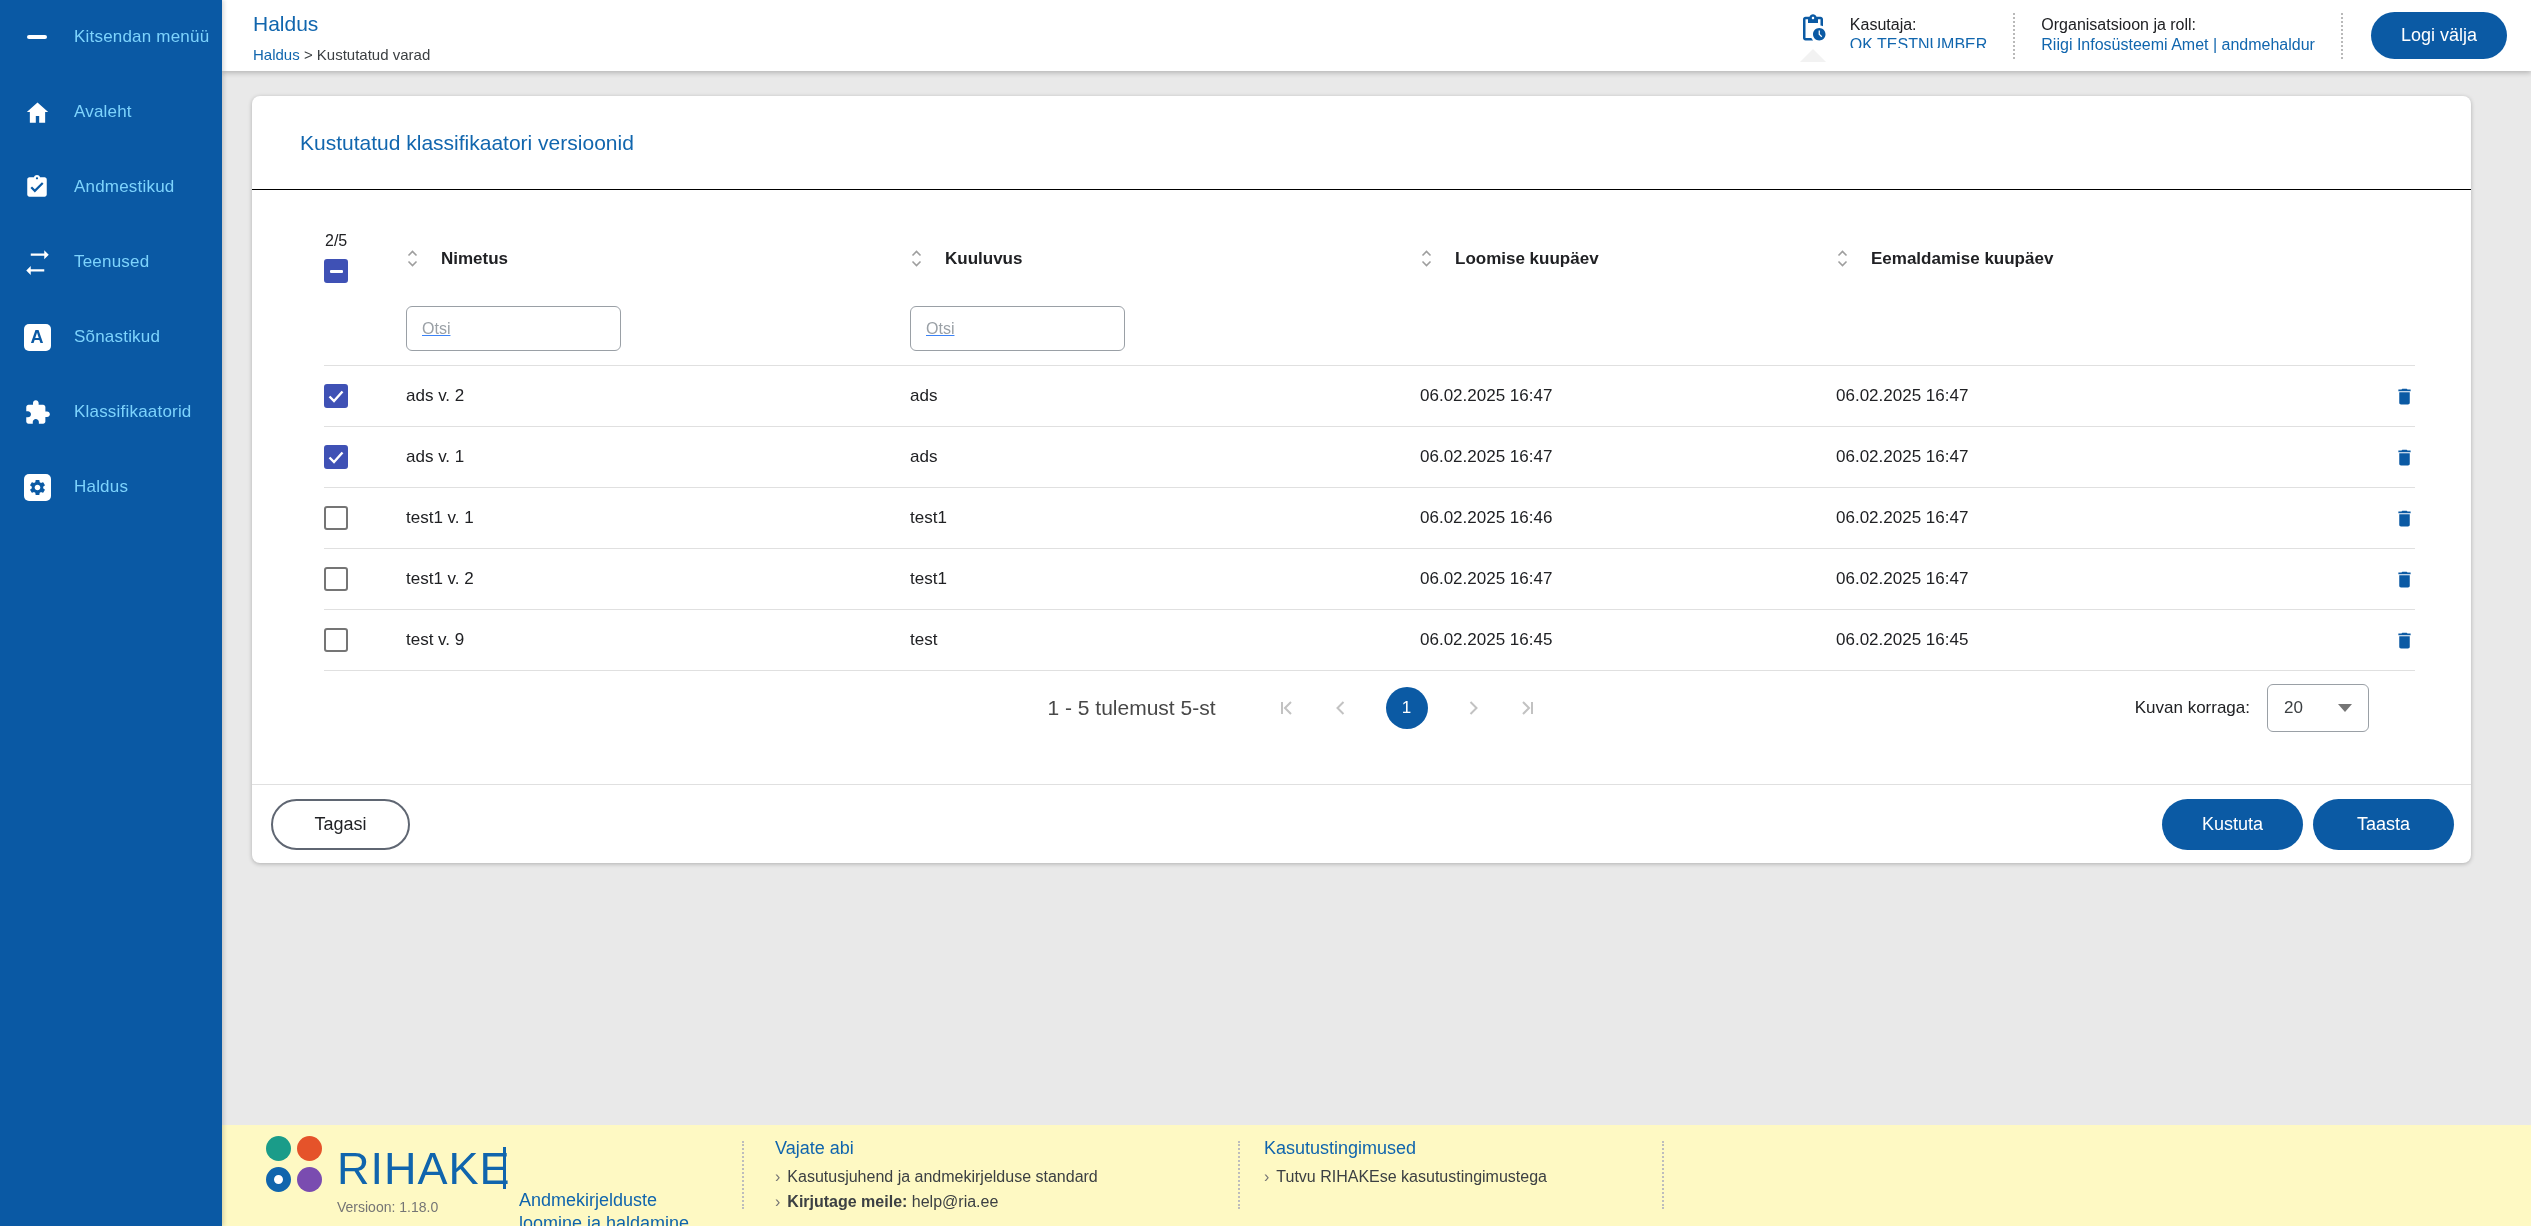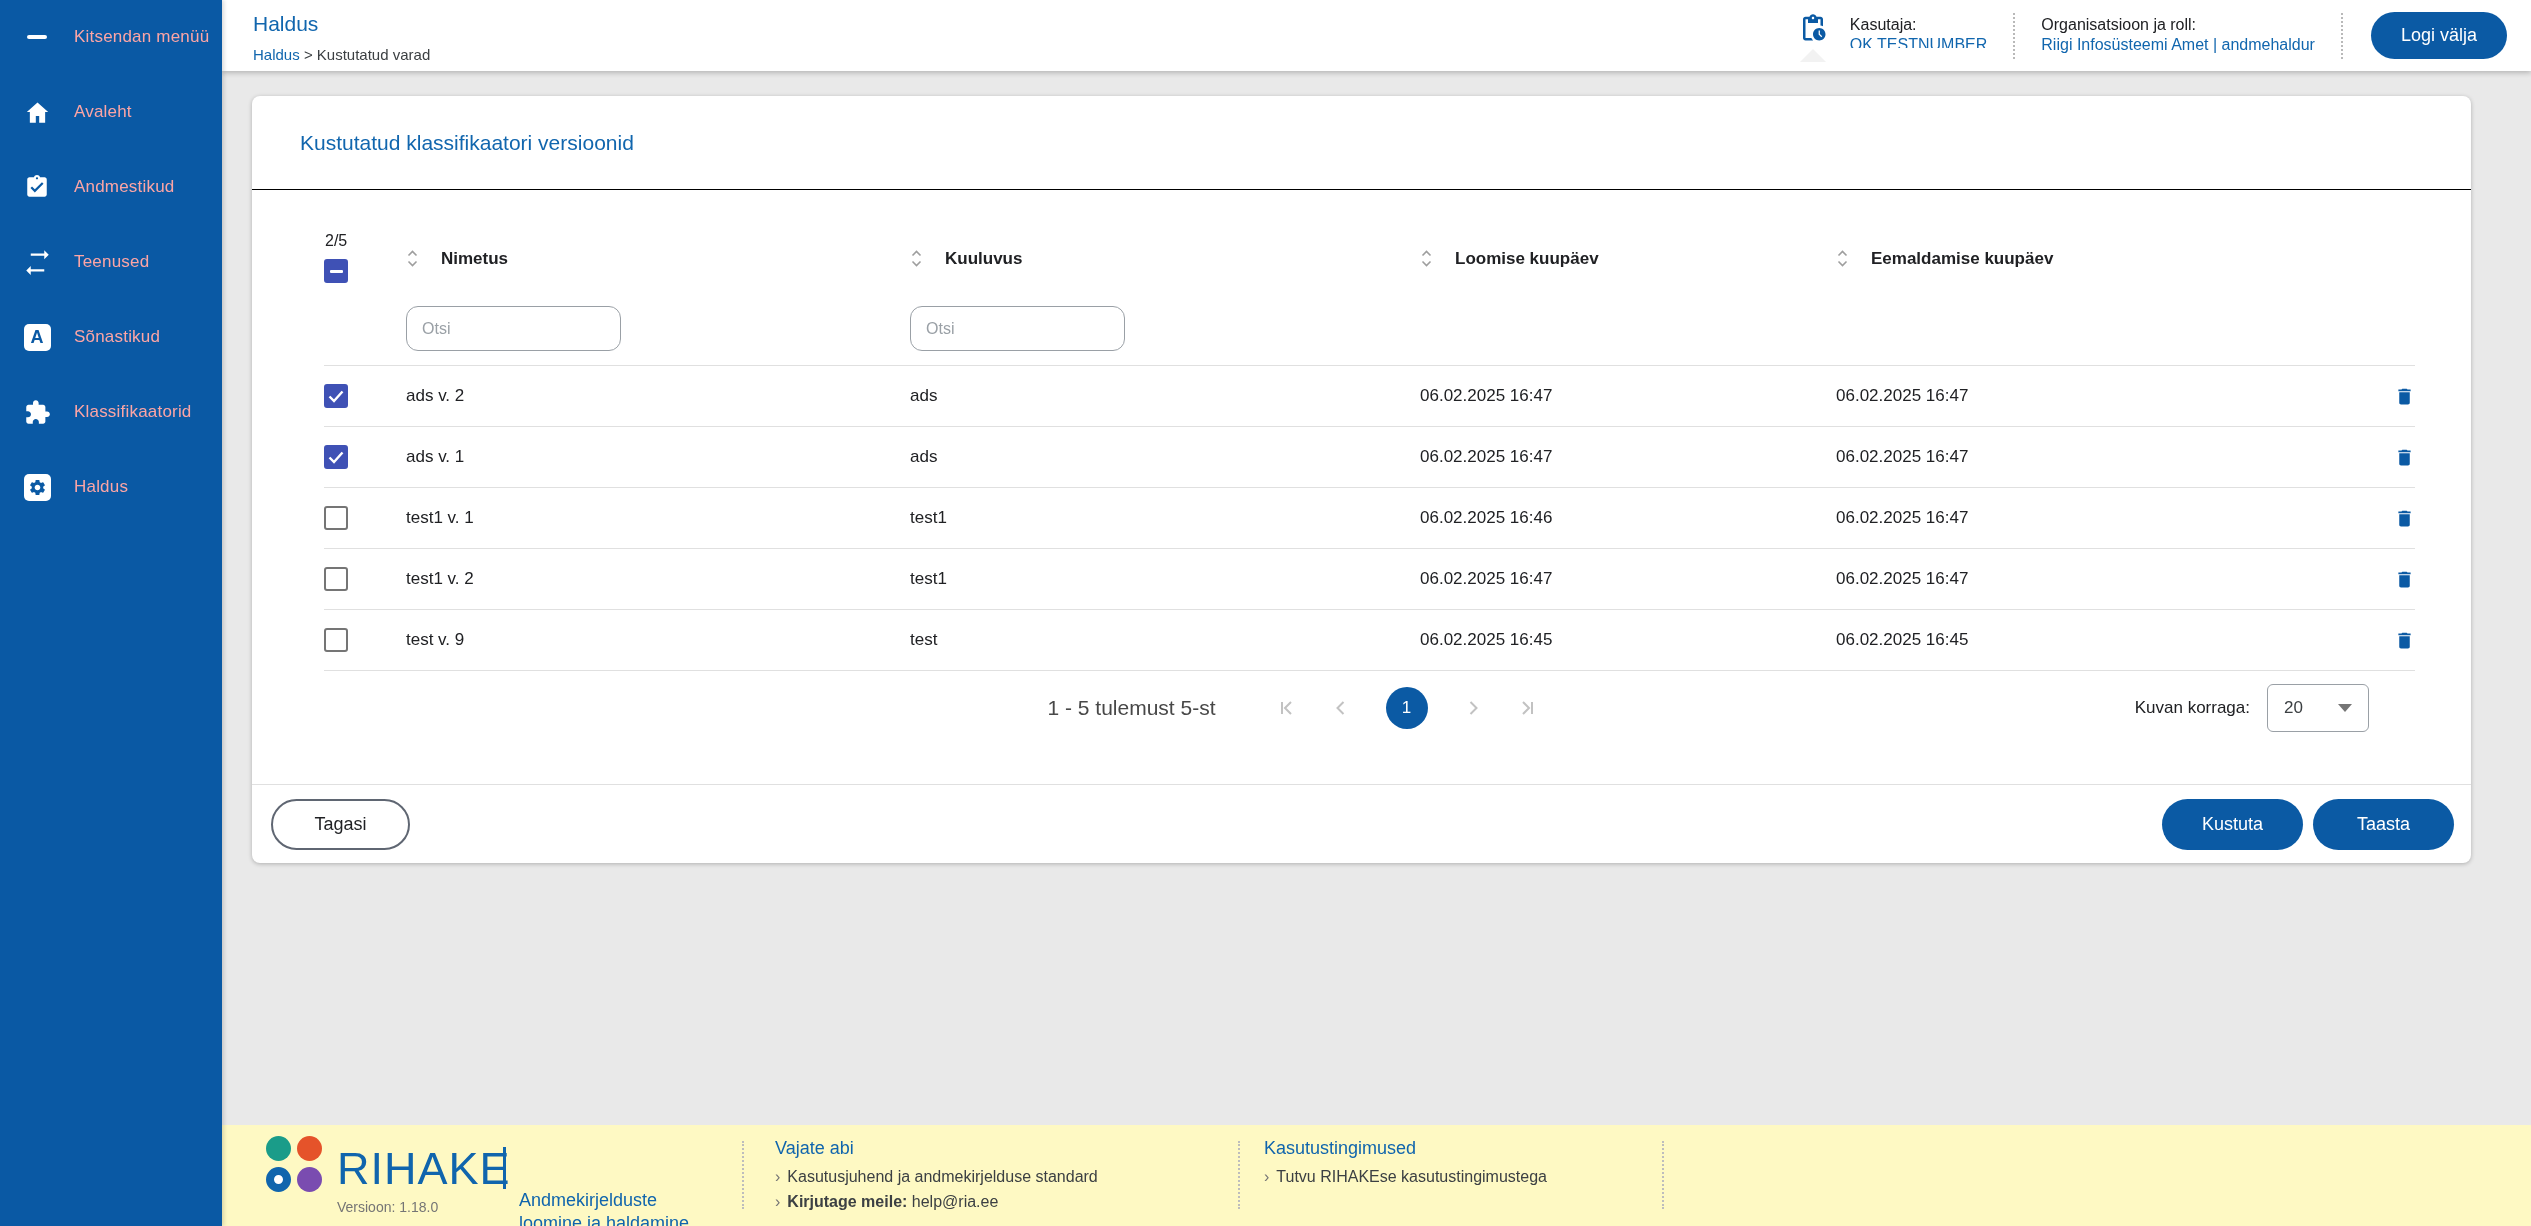--- a/index.html
+++ b/index.html
@@ -6,21 +6,21 @@
   html,body { width:2531px; height:1226px; }
   body {
     font-family:"Liberation Sans","DejaVu Sans",sans-serif;
     background:#e9e9e9; color:#202124; overflow:hidden; position:relative;
   }
   
   .sidebar{position:absolute;left:0;top:0;width:222px;height:1226px;background:#0a59a4;z-index:30;
     box-shadow:2px 0 4px rgba(0,0,0,.15);padding-top:16px;}
   .side-item{display:flex;align-items:center;height:42px;margin-bottom:33px;cursor:pointer;}
   .side-item .ic{width:74px;display:flex;justify-content:center;align-items:center;flex:none;}
-  .side-item .lbl{color:#fca5a5;font-size:17px;font-weight:500;letter-spacing:.2px;}
+  .side-item .lbl{color:#7dd3fc;font-size:17px;font-weight:500;letter-spacing:.2px;}
   .sq-icon{width:27px;height:27px;background:#fff;border-radius:5px;display:flex;align-items:center;justify-content:center;
     color:#0a59a4;font-weight:700;font-size:18px;}
   
   .topbar{position:absolute;left:222px;top:0;right:0;height:71px;background:#fff;z-index:20;
     box-shadow:0 2px 5px rgba(0,0,0,.22);}
   .page-title{position:absolute;left:31px;top:12px;font-size:21px;font-weight:500;color:#1166ae;}
   .breadcrumb{position:absolute;left:31px;top:46px;font-size:15px;color:#3c4043;}
   .breadcrumb .bc-link{color:#1166ae;text-decoration:none;cursor:pointer;}
   .hdr-right{position:absolute;right:24px;top:0;height:71px;display:flex;align-items:center;}
   .clip-wrap{position:relative;margin-right:22px;width:30px;height:46px;}
@@ -39,22 +39,22 @@
   .card-title{height:94px;display:flex;align-items:center;padding-left:48px;font-size:21px;color:#1166ae;
     border-bottom:1px solid #000000;}
   .twrap{padding:0 56px 0 72px;}
   .tgrid{display:grid;grid-template-columns:82px 504px 510px 416px 1fr 44px;align-items:center;}
   .thead{margin-top:42px;min-height:72px;align-items:start;}
   .sel-stack{display:flex;flex-direction:column;align-items:flex-start;gap:9px;}
   .sel-count{font-size:16px;font-weight:500;color:#202124;padding-left:1px;}
   .hcell{display:flex;align-items:center;gap:22px;margin-top:16px;font-size:17px;font-weight:700;color:#202124;cursor:pointer;}
   .sort-ic{flex:none;display:flex;}
   .filters{height:45px;margin:2px 0 14px;}
-  .filter-input{width:215px;height:45px;border:1px solid #9aa0a6;border-radius:12px;font-size:16px;color:#a16207;
-    padding:0 15px;font-family:inherit;outline:none;background:#fff;}
+  .filter-input{width:215px;height:45px;border:1px solid #9aa0a6;border-radius:6px;font-size:16px;color:#3b82f6;
+    padding:0 15px;font-family:inherit;outline:none;background:#fff;text-decoration:underline;}
   .filter-input::placeholder{color:#9aa0a6;}
   .rows{border-top:1px solid #e0e0e0;}
   .trow{height:61px;border-bottom:1px solid #e0e0e0;}
   .cell{font-size:17px;color:#202124;}
   
   .cb{width:24px;height:24px;border:2px solid #757575;border-radius:3px;background:#fff;display:flex;
     align-items:center;justify-content:center;cursor:pointer;position:relative;}
   .cb svg{display:none;}
   .cb.checked{background:#3f51b5;border-color:#3f51b5;}
   .cb.checked svg{display:block;}

